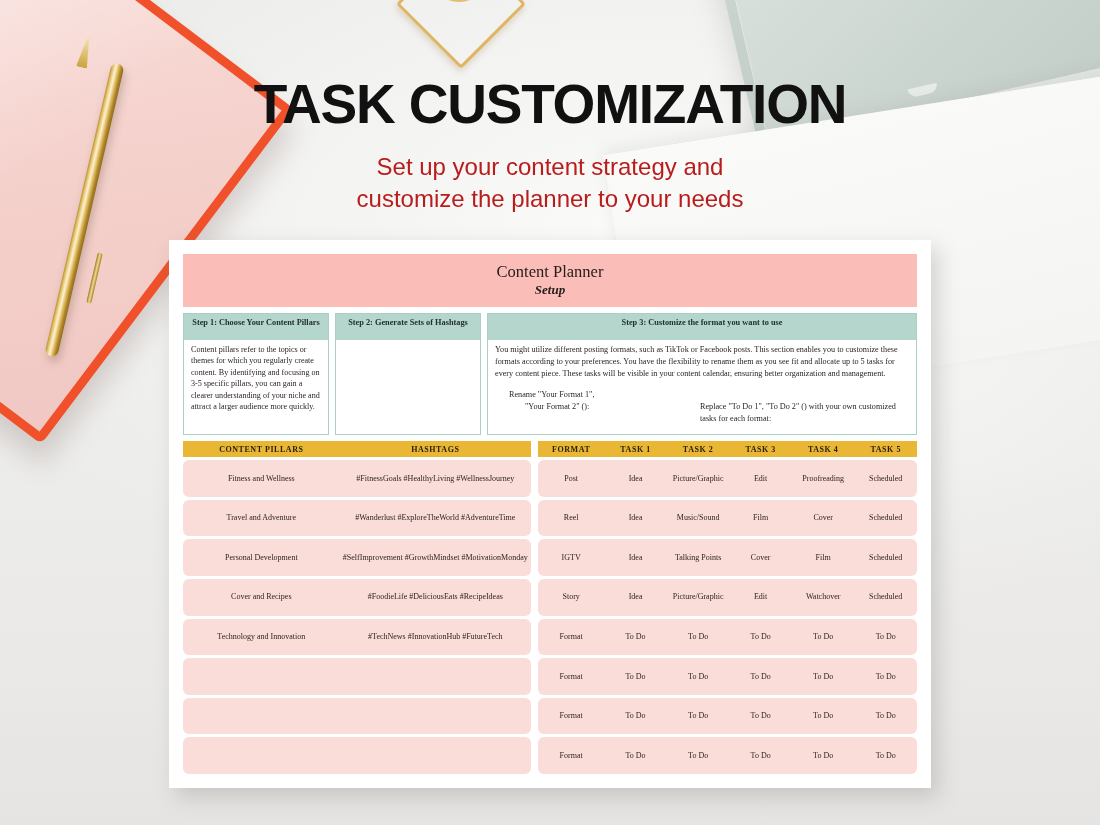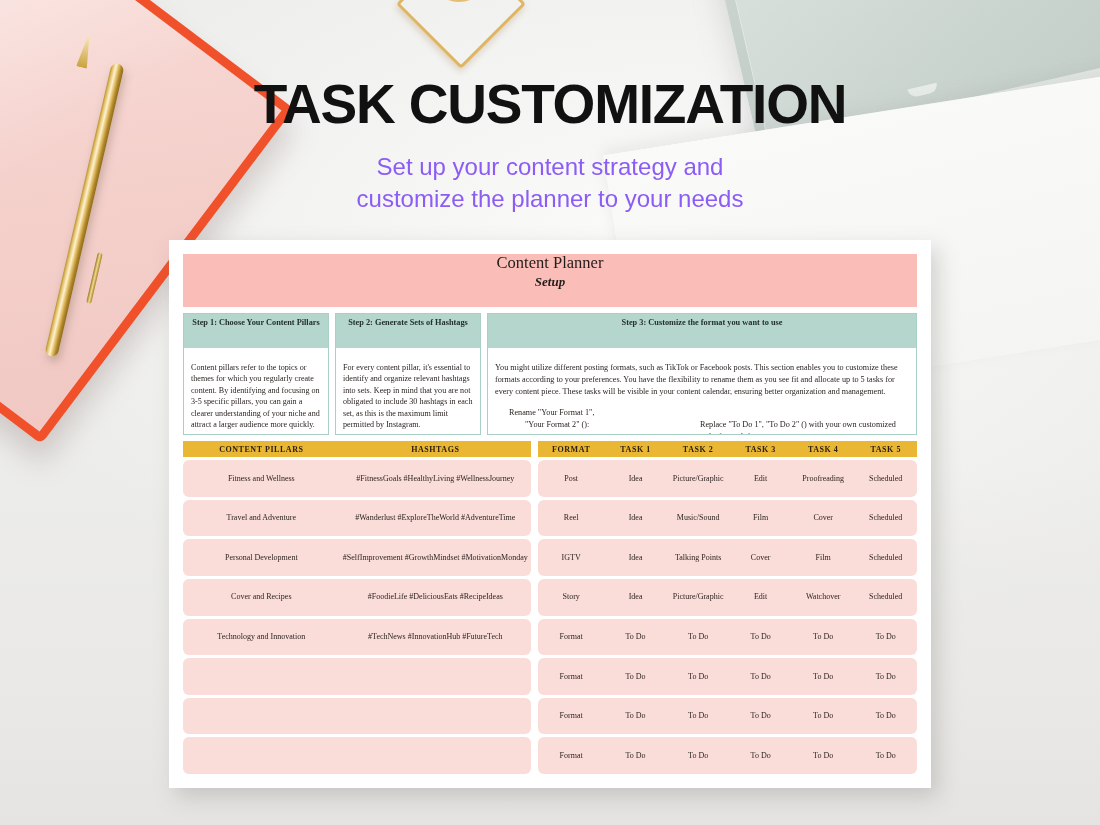--- a/index.html
+++ b/index.html
@@ -153,21 +153,21 @@
     font-weight: bold;
     letter-spacing: -1.2px;
     color: #111111;
     line-height: 1.05;
   }
   #subtitle {
     margin-top: 17px;
     font-family: "Liberation Sans", sans-serif;
     font-size: 24px;
     font-weight: 500;
-    color: #8b5cf6;
+    color: #b91c1c;
     line-height: 1.35;
   }
   #subtitle div { white-space: nowrap; }
 
   
   #doc-card {
     position: absolute;
     left: 169px; top: 240px;
     width: 762px; height: 548px;
     background: #ffffff;
@@ -183,20 +183,21 @@
     flex-direction: column;
   }
 
   
   #title-banner {
     background: #fbbdb8;
     height: 53px;
     display: flex;
     flex-direction: column;
     align-items: center;
+    justify-content: center;
     margin-bottom: 6px;
   }
   #doc-title {
     font-family: "Liberation Serif", serif;
     font-size: 16.5px;
     color: #231c19;
     line-height: 1.15;
   }
   #doc-subtitle {
     font-family: "Liberation Serif", serif;
@@ -222,25 +223,25 @@
     overflow: hidden;
   }
   .step-box.narrow { width: 146px; flex: none; }
   .step-box.wide { flex: 1; }
   .step-head {
     background: #b4d6cd;
     text-align: center;
     font-size: 8.3px;
     font-weight: bold;
     color: #24302c;
-    padding: 4px 2px 20px;
+    padding: 4px 2px 12px;
     line-height: 1.2;
   }
   .step-body {
-    padding: 14px 7px 4px 7px;
+    padding: 4px 7px 4px 7px;
     font-size: 8.1px;
     line-height: 1.42;
     color: #2b2421;
     text-align: left;
   }
   .step-body.wide-body { font-size: 8.2px; line-height: 1.45; }
   .rename-row {
     display: flex;
     margin-top: 9px;
     font-size: 8.2px;
@@ -343,21 +344,20 @@
 
     <div id="steps-row">
 
       <div class="step-box narrow">
         <div class="step-head">Step 1: Choose Your Content Pillars</div>
         <div class="step-body">Content pillars refer to the topics or themes for which you regularly create content. By identifying and focusing on 3-5 specific pillars, you can gain a clearer understanding of your niche and attract a larger audience more quickly.</div>
       </div>
 
       <div class="step-box narrow">
         <div class="step-head">Step 2: Generate Sets of Hashtags</div>
-        <div class="step-body">For every content pillar, it's essential to identify and organize relevant hashtags into sets. Keep in mind that you are not obligated to include 30 hashtags in each set, as this is the maximum limit permitted by Instagram.</div>
       </div>
 
       <div class="step-box wide">
         <div class="step-head">Step 3: Customize the format you want to use</div>
         <div class="step-body wide-body">
           <div>You might utilize different posting formats, such as TikTok or Facebook posts. This section enables you to customize these formats according to your preferences. You have the flexibility to rename them as you see fit and allocate up to 5 tasks for every content piece. These tasks will be visible in your content calendar, ensuring better organization and management.</div>
           <div class="rename-row">
             <div class="rename-left">
               <div class="l1">Rename "Your Format 1",</div>
               <div class="l2">"Your Format 2" ():</div>

